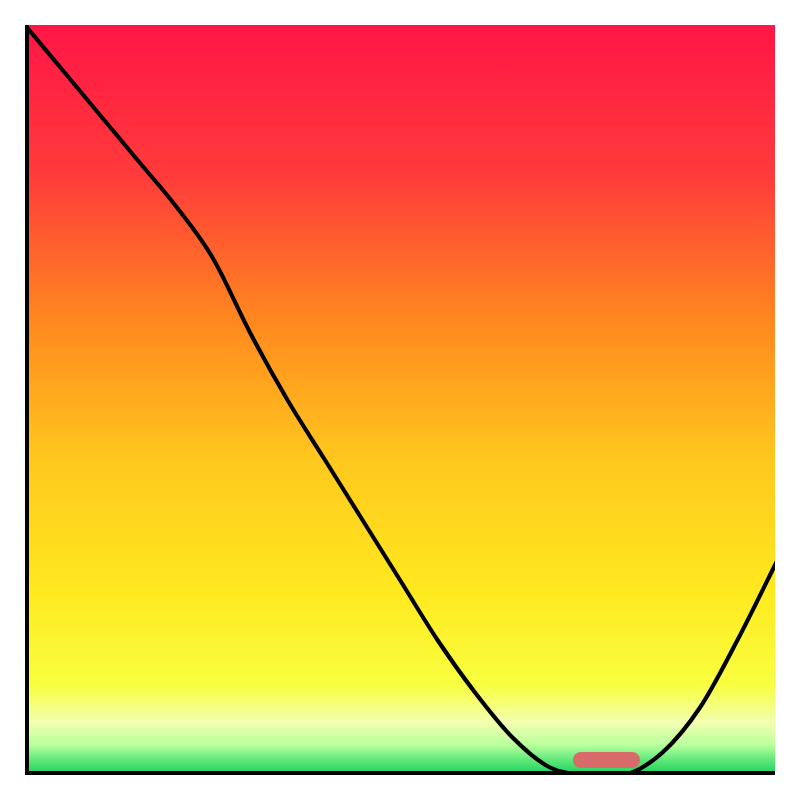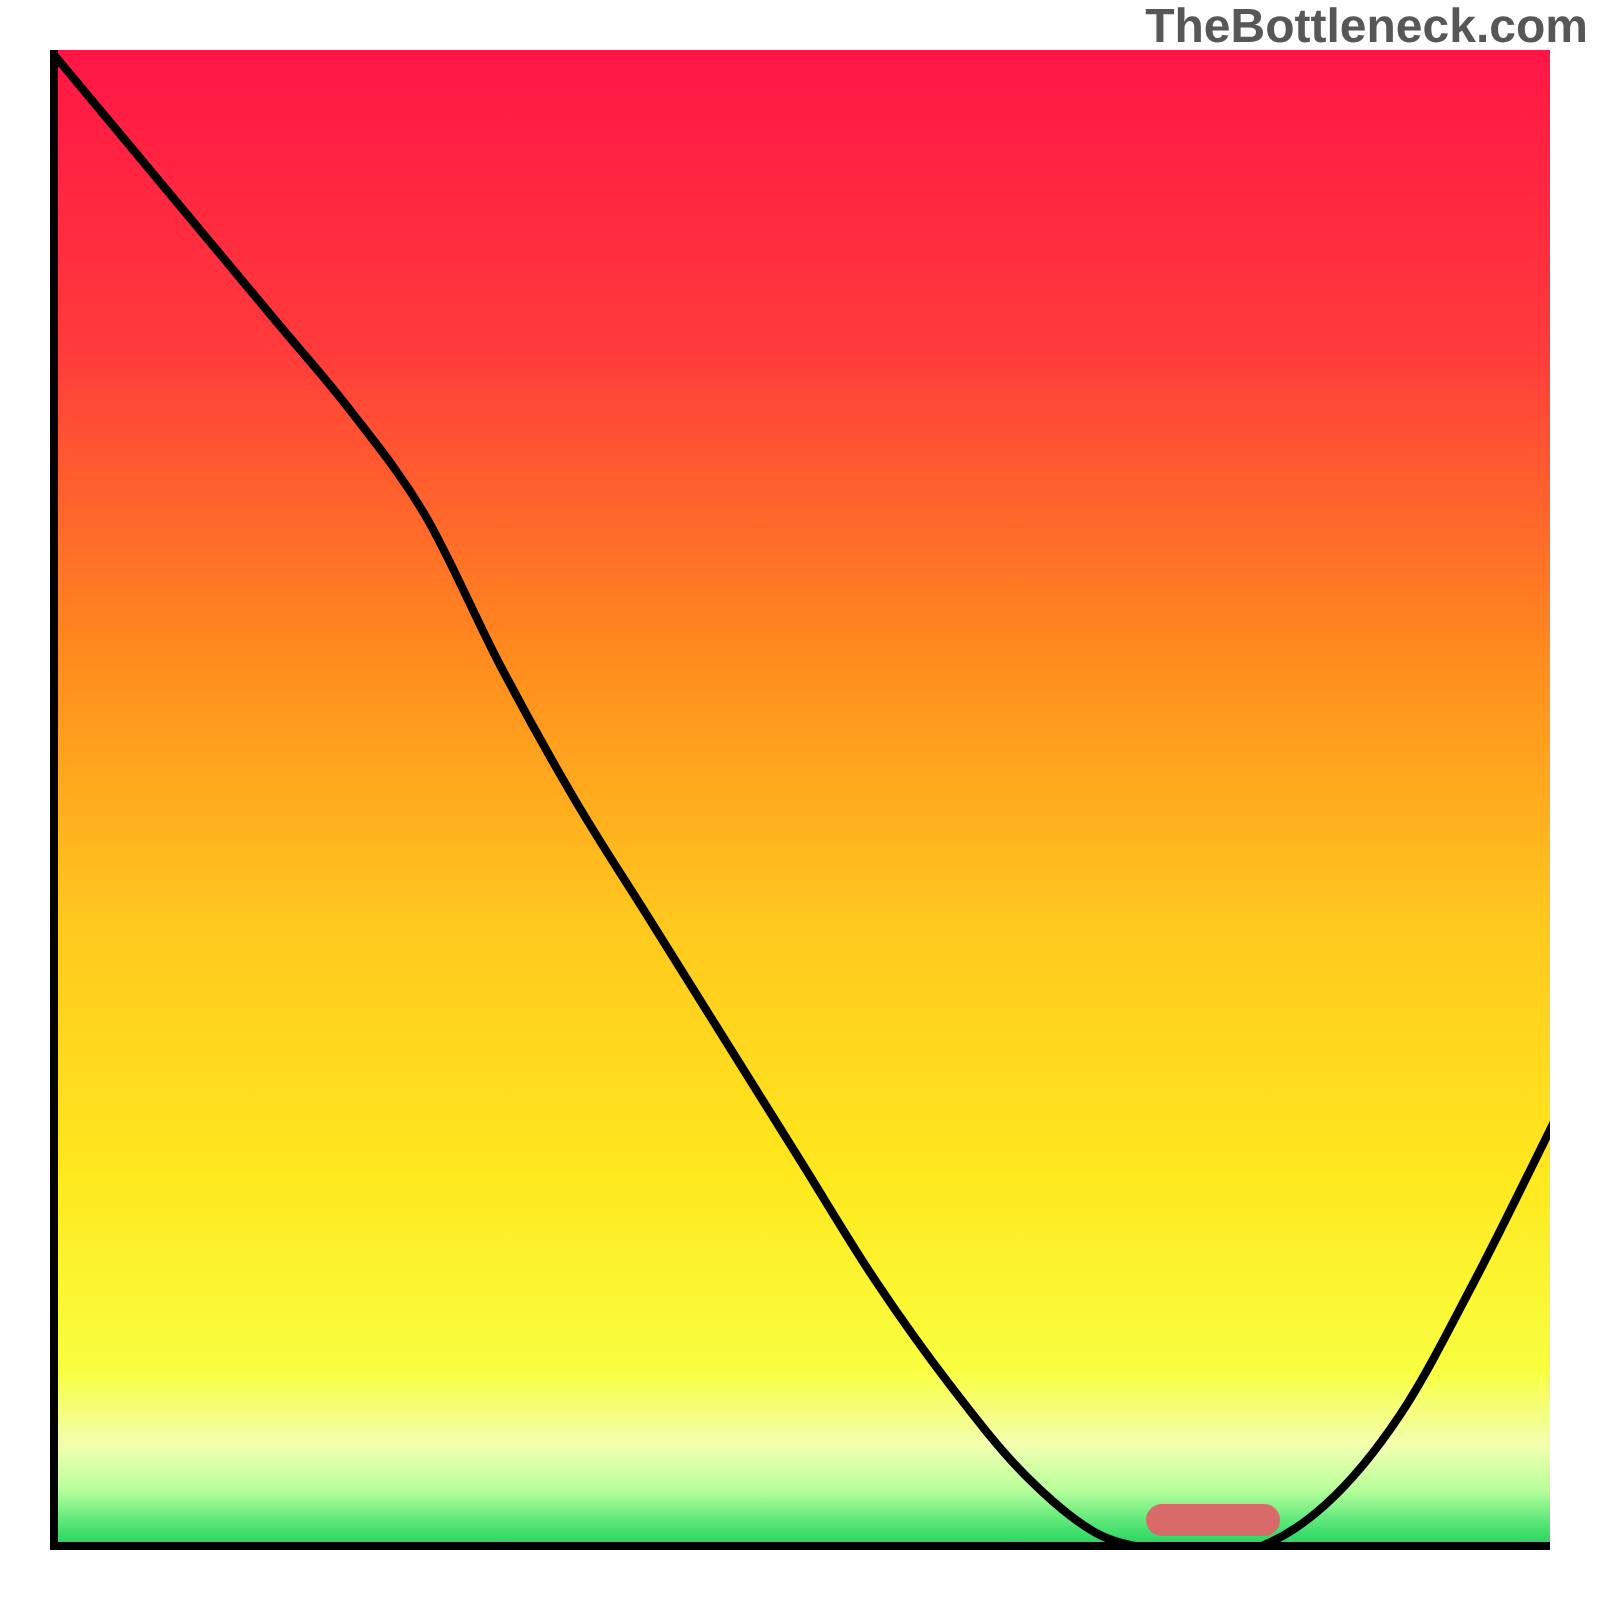--- a/index.html
+++ b/index.html
@@ -64,21 +64,20 @@
     font-family: Arial, Helvetica, sans-serif;
     font-size: 24px;
     font-weight: 600;
     color: #575757;
   }
 </style>
 </head>
 <body>
 
 <div class="chart-wrap">
-  <div class="watermark">TheBottleneck.com</div>
 
   <div class="plot-area">
     <svg class="gradient-bg" viewBox="0 0 100 100" preserveAspectRatio="none">
       <defs>
         <linearGradient id="bg-grad" x1="0" y1="0" x2="0" y2="1">
             <stop offset="0%" stop-color="#ff1646"></stop>
             <stop offset="20%" stop-color="#ff3b3b"></stop>
             <stop offset="40%" stop-color="#ff8a1e"></stop>
             <stop offset="58%" stop-color="#ffc81e"></stop>
             <stop offset="75%" stop-color="#ffe81e"></stop>

